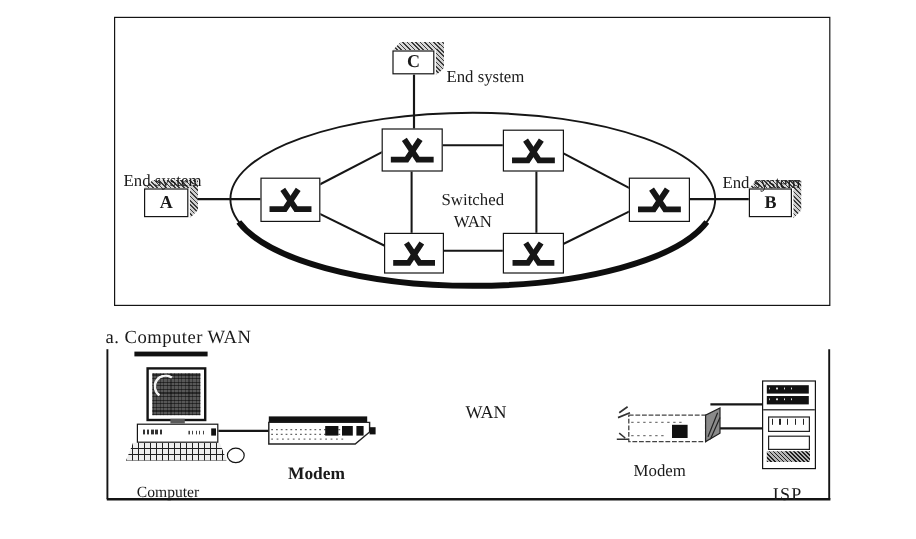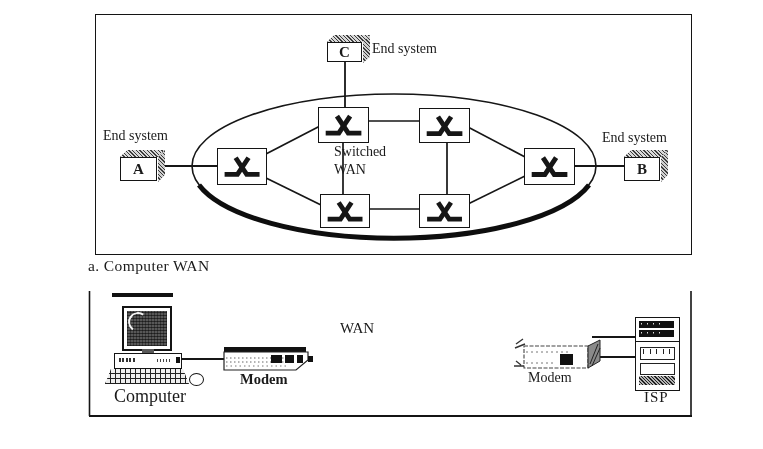--- a/index.html
+++ b/index.html
@@ -1,20 +1,20 @@
 <!DOCTYPE html>
 <html><head>
 <meta charset="utf-8">
 <style>
   html,body{margin:0;padding:0;background:#fff;}
   .page{position:relative;width:763px;height:449px;background:#ffffff;
         font-family:"Liberation Serif", serif;color:#1a1a1a;overflow:hidden;}
-  .label{position:absolute;white-space:nowrap;z-index:3;color:#1a1a1a;}
+  .label{position:absolute;white-space:nowrap;z-index:3;color:#1a1a1a;margin-top:16px;}
   .caption{font-size:15.5px;letter-spacing:.4px;}
-  .center-label{}
+  .center-label{text-align:center;}
   
   .wan-rect{position:absolute;left:95px;top:14px;width:595px;height:239px;
             border:1.6px solid #141414;z-index:0;}
   .lines-layer{position:absolute;left:0;top:0;width:763px;height:449px;z-index:1;}
   .switch-box{position:absolute;background:#fff;border:1.7px solid #141414;z-index:2;
               display:flex;align-items:center;justify-content:center;}
   .switch-box svg{width:92%;height:86%;}
   .sw-stroke{stroke:#161616;stroke-width:5.2;fill:none;stroke-linejoin:miter;}
   
   .box3d{position:absolute;z-index:2;}
@@ -204,18 +204,18 @@
     <div class="tw-panel" style="top:29px;height:11px;">
       <div class="tw-ticks"></div>
     </div>
     <div class="tw-panel" style="top:45px;height:10px;"></div>
     <div class="tw-stipple"></div>
   </div>
 
   <div class="label center-label" style="left:340px;top:320px;width:130px;font-size:15px;line-height:17px;">
     <div>WAN</div>
   </div>
-  <div class="label" style="left:114px;top:386px;font-size:18px;">Computer</div>
+  <div class="label" style="left:114px;top:386px;font-size:13px;">Computer</div>
   <div class="label" style="left:240px;top:371px;font-size:14.5px;font-weight:bold;">Modem</div>
   <div class="label" style="left:528px;top:370px;font-size:14px;">Modem</div>
   <div class="label" style="left:644px;top:389px;font-size:15px;letter-spacing:1px;text-align:right;">ISP</div>
 
 </div>
 
 </body></html>

